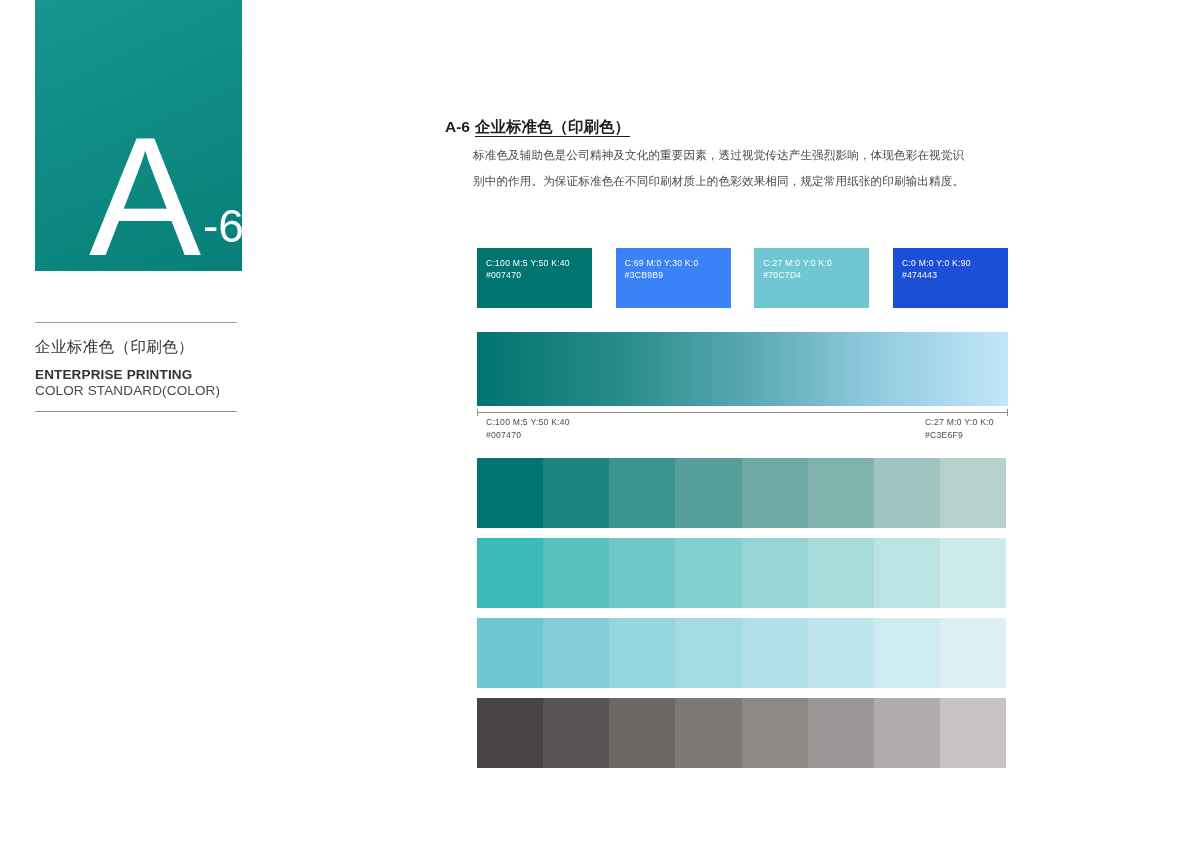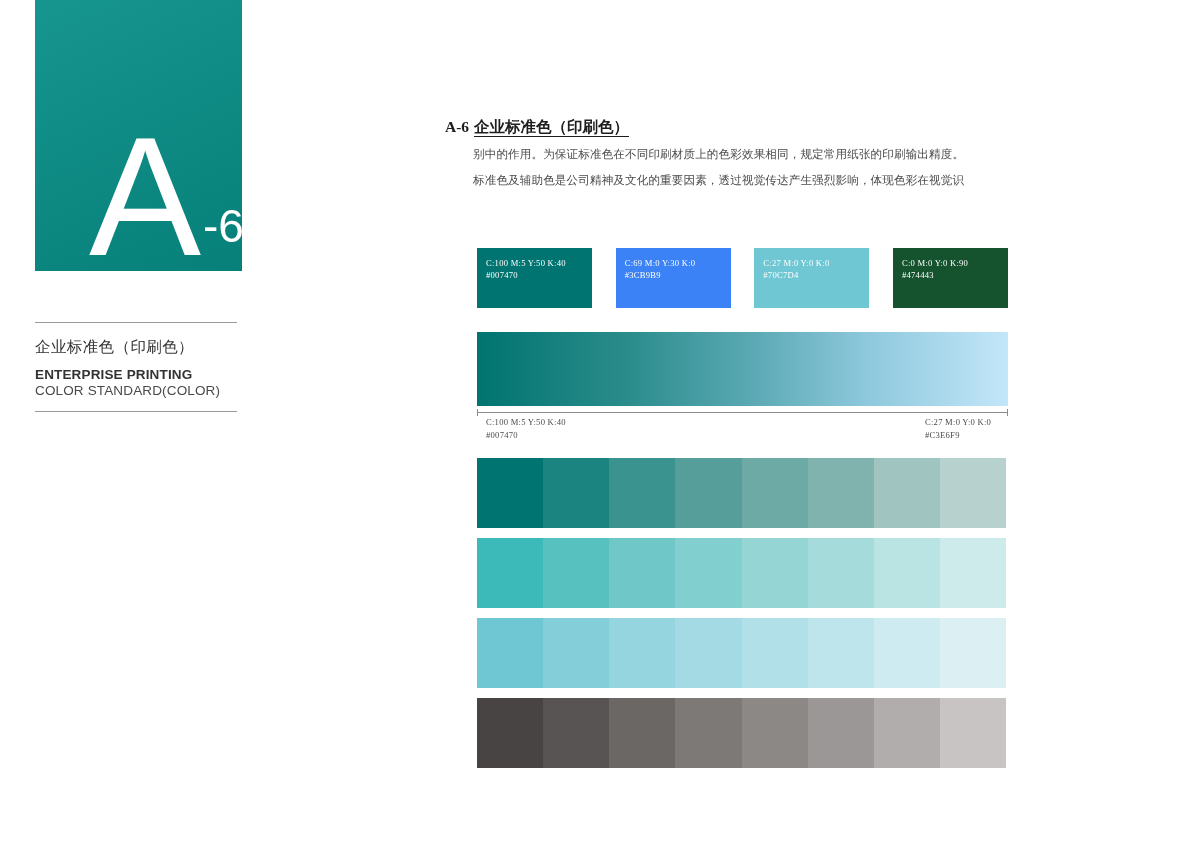--- a/index.html
+++ b/index.html
@@ -95,21 +95,20 @@
     white-space: nowrap;
   }
 
   
   #main {
     position: absolute;
     left: 0;
     top: 0;
     width: 1200px;
     height: 748px;
-    font-family: Liberation Serif, serif;
   }
 
   #section-heading {
     position: absolute;
     left: 445px;
     top: 117px;
     font-size: 15.5px;
     font-weight: bold;
     color: #1e1e1e;
     white-space: nowrap;
@@ -234,22 +233,22 @@
   <div class="sidebar-rule" id="sidebar-rule-bot"></div>
 </div>
 
 <div id="main">
 
   <div id="section-heading">
     <span class="code">A-6</span><span class="cn">企业标准色（印刷色）</span>
   </div>
 
   <div id="section-body">
+    <div>标准色及辅助色是公司精神及文化的重要因素，透过视觉传达产生强烈影响，体现色彩在视觉识</div>
     <div>别中的作用。为保证标准色在不同印刷材质上的色彩效果相同，规定常用纸张的印刷输出精度。</div>
-    <div>标准色及辅助色是公司精神及文化的重要因素，透过视觉传达产生强烈影响，体现色彩在视觉识</div>
   </div>
 
   <div id="swatch-row">
       <div class="swatch" style="background: rgb(0, 116, 112);">
         <div class="swatch-label">
           <div>C:100  M:5  Y:50  K:40</div>
           <div>#007470</div>
         </div>
       </div>
       <div class="swatch" style="background: #3b82f6;">
@@ -257,21 +256,21 @@
           <div>C:69  M:0  Y:30  K:0</div>
           <div>#3CB9B9</div>
         </div>
       </div>
       <div class="swatch" style="background: rgb(112, 199, 212);">
         <div class="swatch-label">
           <div>C:27  M:0  Y:0  K:0</div>
           <div>#70C7D4</div>
         </div>
       </div>
-      <div class="swatch" style="background: #14532d;">
+      <div class="swatch" style="background: #1d4ed8;">
         <div class="swatch-label">
           <div>C:0  M:0  Y:0  K:90</div>
           <div>#474443</div>
         </div>
       </div>
     </div>
 
   <div id="gradient-bar" style="background: linear-gradient(90deg, rgb(0, 116, 112) 0%, rgb(42, 140, 139) 28%, rgb(91, 169, 180) 52%, rgb(143, 201, 221) 74%, rgb(195, 230, 249) 100%);"></div>
 
   <div id="gradient-axis">

